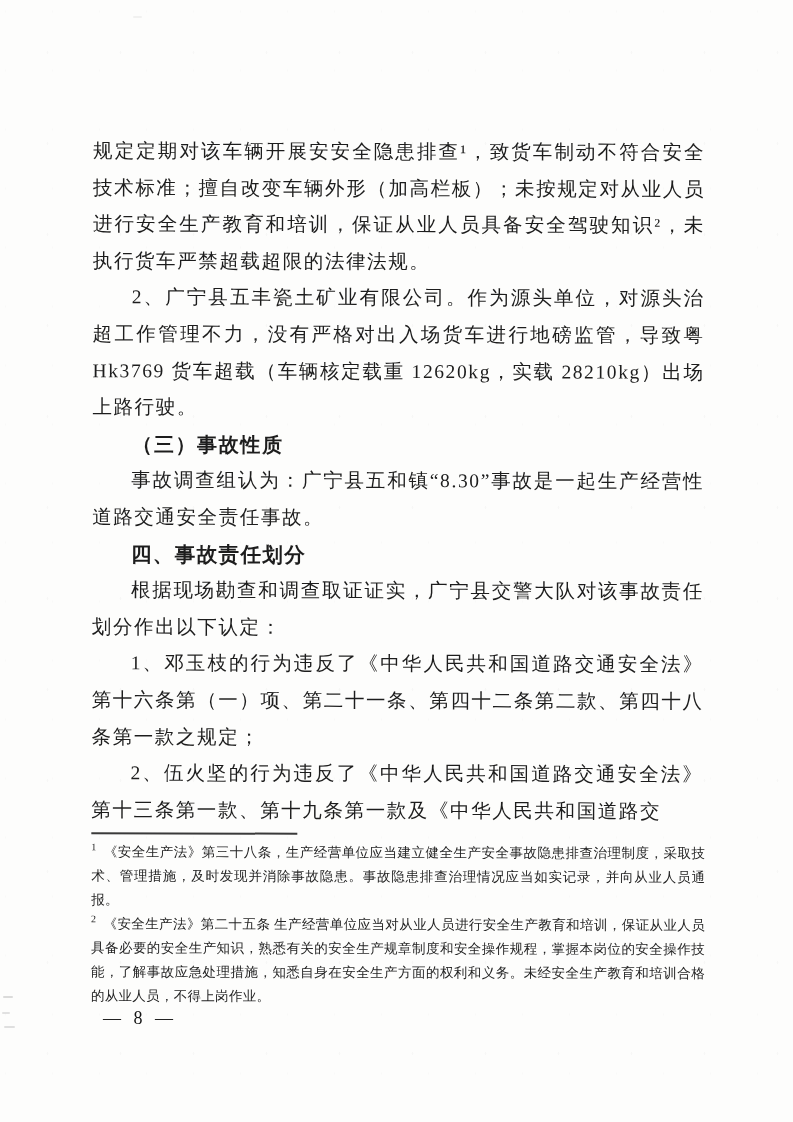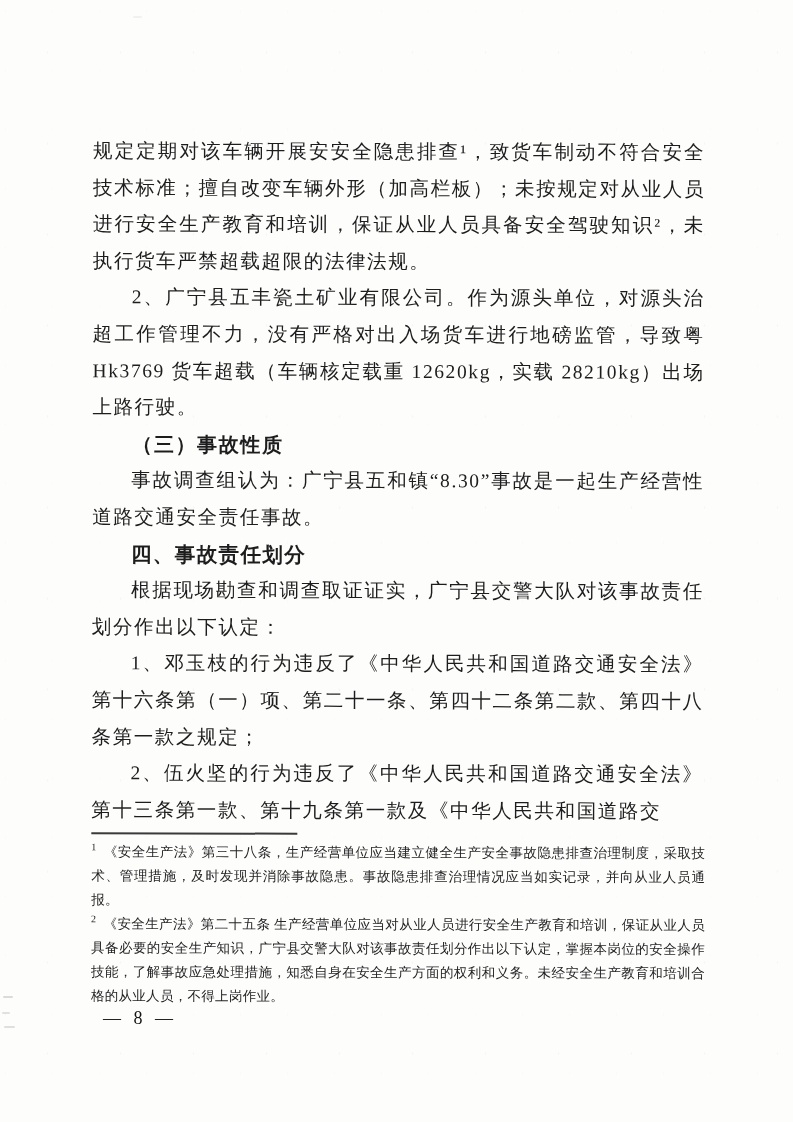--- a/index.html
+++ b/index.html
@@ -103,21 +103,21 @@
     <p class="para indent">根据现场勘查和调查取证证实，广宁县交警大队对该事故责任划分作出以下认定：</p>
 
     <p class="para indent">1、邓玉枝的行为违反了《中华人民共和国道路交通安全法》第十六条第（一）项、第二十一条、第四十二条第二款、第四十八条第一款之规定；</p>
 
     <p class="para indent">2、伍火坚的行为违反了《中华人民共和国道路交通安全法》第十三条第一款、第十九条第一款及《中华人民共和国道路交</p>
 
     <div class="fn-sep"></div>
 
     <div class="footnotes">
       <p class="footnote"><sup class="fn-marker">1</sup><span>《安全生产法》第三十八条，生产经营单位应当建立健全生产安全事故隐患排查治理制度，采取技术、管理措施，及时发现并消除事故隐患。事故隐患排查治理情况应当如实记录，并向从业人员通报。</span></p>
-      <p class="footnote"><sup class="fn-marker">2</sup><span>《安全生产法》第二十五条 生产经营单位应当对从业人员进行安全生产教育和培训，保证从业人员具备必要的安全生产知识，广宁县交警大队对该事故责任划分作出以下认定，掌握本岗位的安全操作技能，了解事故应急处理措施，知悉自身在安全生产方面的权利和义务。未经安全生产教育和培训合格的从业人员，不得上岗作业。</span></p>
+      <p class="footnote"><sup class="fn-marker">2</sup><span>《安全生产法》第二十五条 生产经营单位应当对从业人员进行安全生产教育和培训，保证从业人员具备必要的安全生产知识，熟悉有关的安全生产规章制度和安全操作规程，掌握本岗位的安全操作技能，了解事故应急处理措施，知悉自身在安全生产方面的权利和义务。未经安全生产教育和培训合格的从业人员，不得上岗作业。</span></p>
     </div>
 
   </main>
 
   <div class="footer">— 8 —</div>
 
   <div class="artifact a1"></div>
   <div class="artifact a2"></div>
   <div class="artifact a3"></div>
   <div class="artifact a4"></div>

